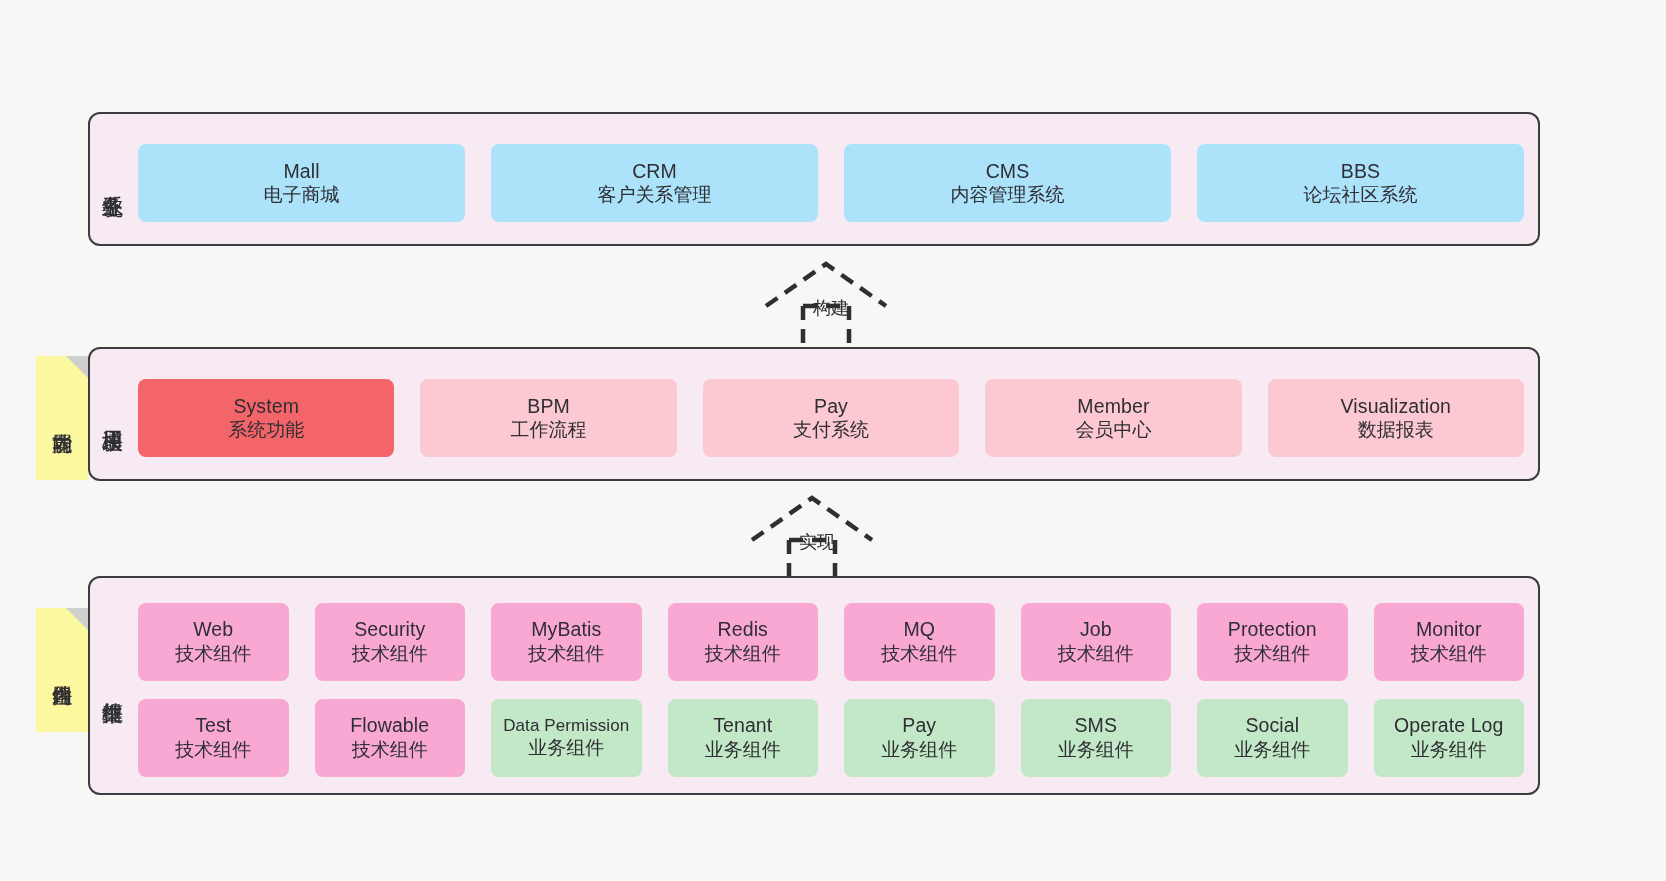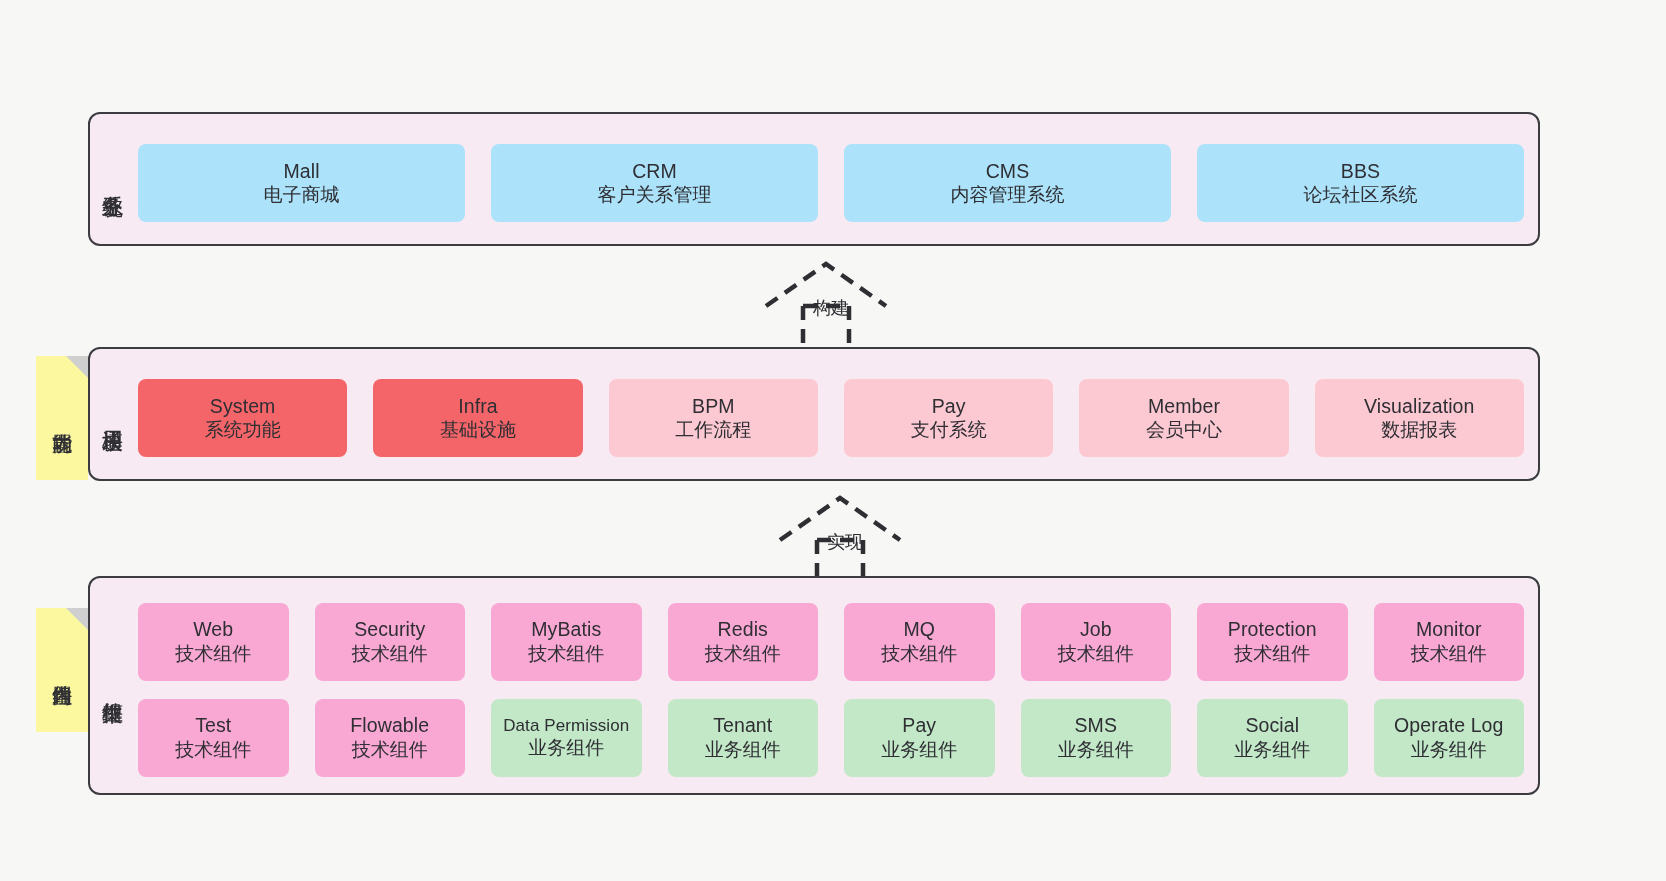--- a/index.html
+++ b/index.html
@@ -179,45 +179,41 @@
   </div>
 
   <div class="section" id="sec-1" style="left:88px; top:347px; width:1452px; height:134px;">
     <div class="sec-label">通用模块</div>
     <div class="sec-body">
       <div class="sec-row">
         <div class="card c-red">
           <span class="t-en">System</span>
           <span class="t-cn">系统功能</span>
         </div>
-        <div class="card c-red">
-          <span class="t-en">Infra</span>
-          <span class="t-cn">基础设施</span>
-        </div>
         <div class="card c-pink">
           <span class="t-en">BPM</span>
           <span class="t-cn">工作流程</span>
         </div>
         <div class="card c-pink">
           <span class="t-en">Pay</span>
           <span class="t-cn">支付系统</span>
         </div>
         <div class="card c-pink">
           <span class="t-en">Member</span>
           <span class="t-cn">会员中心</span>
         </div>
         <div class="card c-pink">
           <span class="t-en">Visualization</span>
           <span class="t-cn">数据报表</span>
         </div>
       </div>
     </div>
   </div>
 
-  <div class="arrow" style="left:770px; top:492px; width:150px; height:92px;">
+  <div class="arrow" style="left:742px; top:492px; width:150px; height:92px;">
     <svg width="150" height="92" viewBox="0 0 150 92">
       <polyline points="10,48 70,6 130,48" fill="none" stroke="#2e2e33" stroke-width="4.5" stroke-dasharray="14 9" stroke-linecap="butt"></polyline>
       <polyline points="47,48 47,92" fill="none" stroke="#2e2e33" stroke-width="4.5" stroke-dasharray="14 9"></polyline>
       <polyline points="93,48 93,92" fill="none" stroke="#2e2e33" stroke-width="4.5" stroke-dasharray="14 9"></polyline>
       <polyline points="47,48 93,48" fill="none" stroke="#2e2e33" stroke-width="4.5" stroke-dasharray="14 9"></polyline>
       <polyline points="47,92 93,92" fill="none" stroke="#2e2e33" stroke-width="4.5" stroke-dasharray="14 9"></polyline>
     </svg>
     <span class="arrow-label" style="top:38px;">实现</span>
   </div>
 

